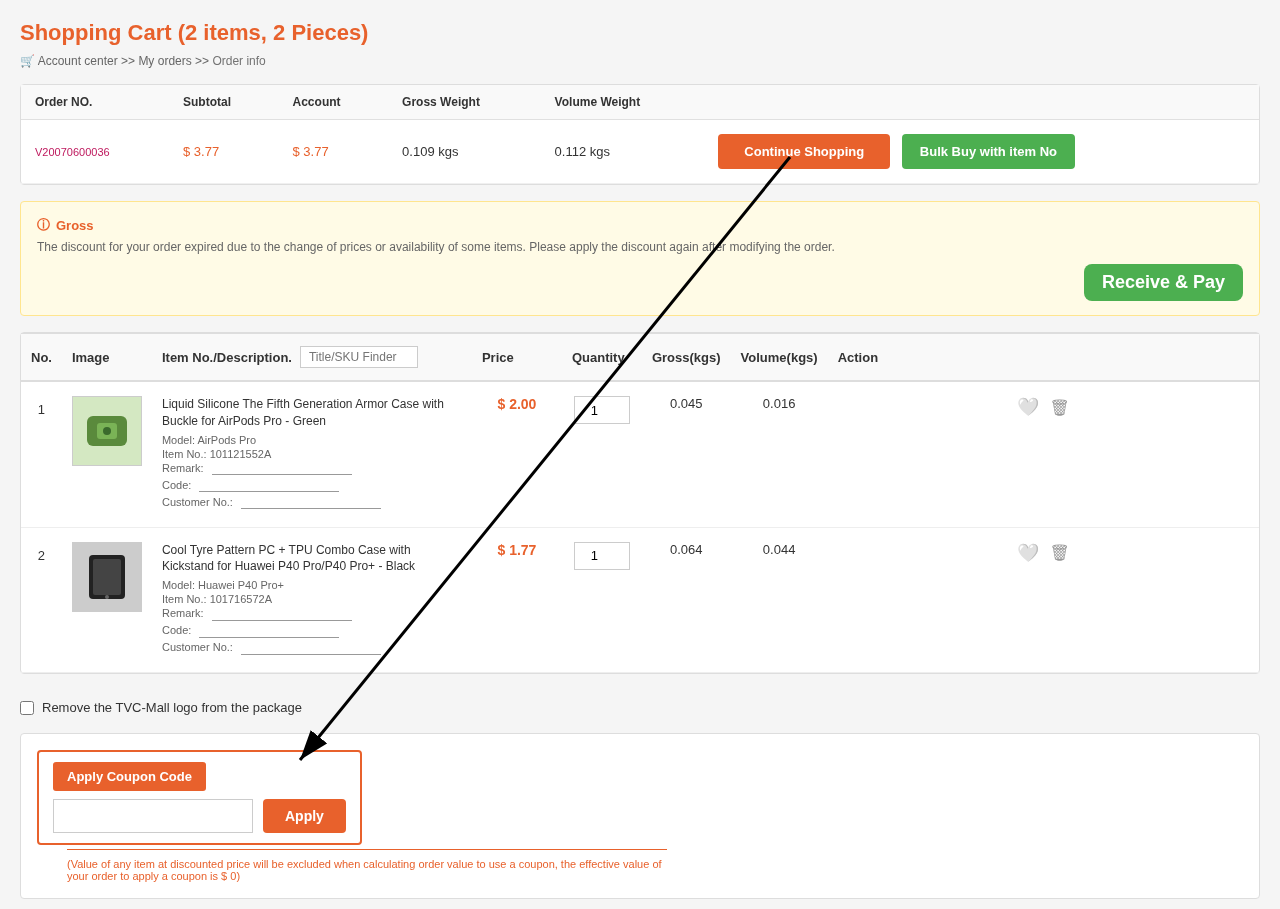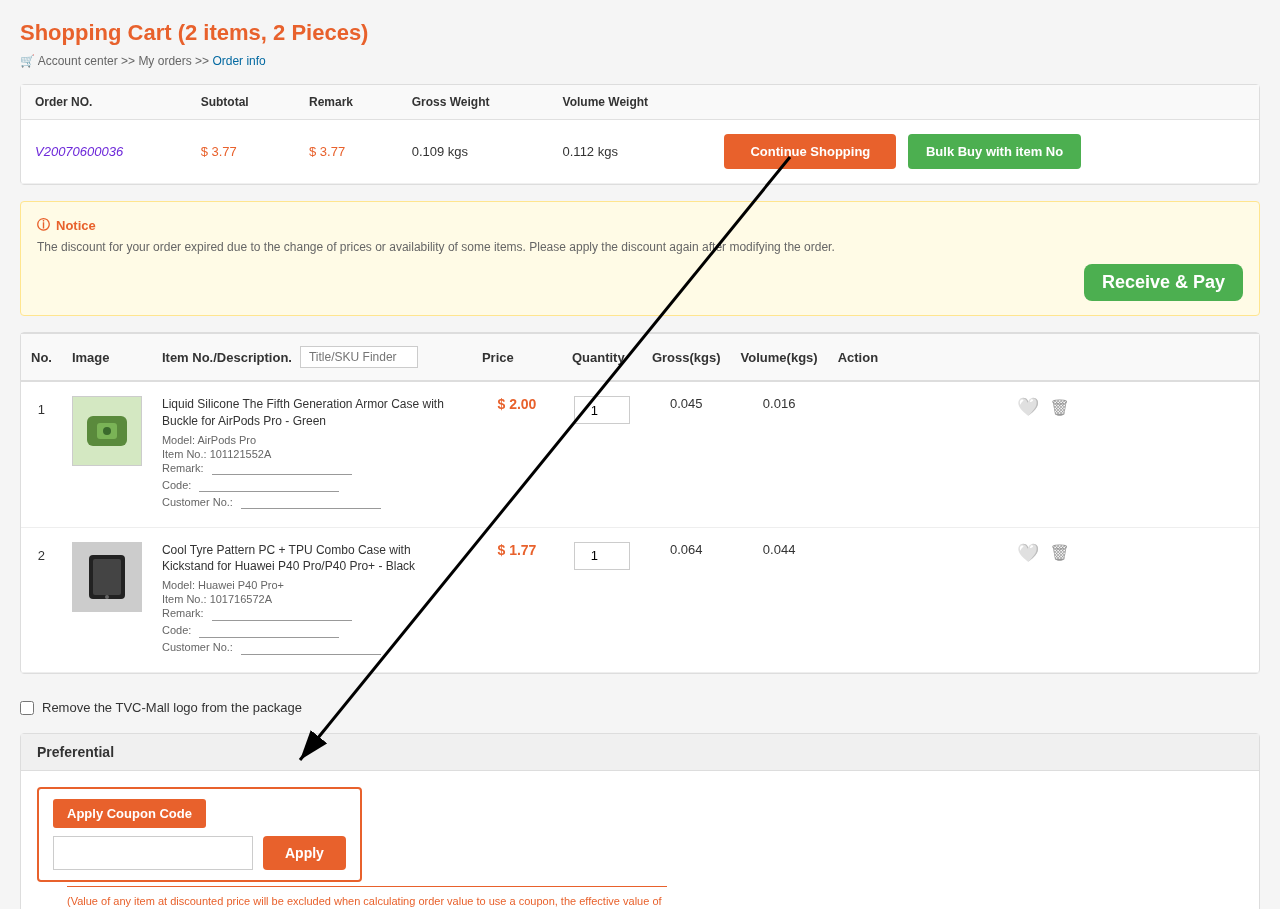--- a/index.html
+++ b/index.html
@@ -9,21 +9,21 @@
     .page-title span { color: #e8612c; }
     
     .breadcrumb { font-size: 12px; color: #666; margin-bottom: 16px; }
     .breadcrumb a { color: #666; text-decoration: none; }
     
     .main-card { background: #fff; border: 1px solid #ddd; border-radius: 4px; margin-bottom: 16px; }
     
     .order-table { width: 100%; border-collapse: collapse; }
     .order-table th { background: #f9f9f9; padding: 10px 14px; text-align: left; font-weight: bold; font-size: 12px; color: #333; border-bottom: 1px solid #e0e0e0; }
     .order-table td { padding: 14px 14px; border-bottom: 1px solid #f0f0f0; vertical-align: middle; }
-    .order-id { color: #6d28d9; font-size: 13px; font-style: italic; }
+    .order-id { color: #be185d; font-size: 11px; }
     .subtotal { color: #e8612c; }
     .amount-val { color: #e8612c; }
     
     .btn-continue { background: #e8612c; color: #fff; border: none; padding: 10px 26px; border-radius: 4px; cursor: pointer; font-size: 13px; font-weight: bold; margin-right: 8px; }
     .btn-bulk { background: #4caf50; color: #fff; border: none; padding: 10px 18px; border-radius: 4px; cursor: pointer; font-size: 13px; font-weight: bold; }
     
     .notice-box { background: #fffbe6; border: 1px solid #ffe58f; border-radius: 4px; padding: 14px 16px; margin-bottom: 16px; }
     .notice-title { color: #e8612c; font-weight: bold; margin-bottom: 6px; display: flex; align-items: center; gap: 6px; }
     .notice-text { font-size: 12px; color: #666; }
     .notice-footer { display: flex; justify-content: flex-end; margin-top: 10px; }
@@ -85,31 +85,31 @@
     <h1 class="page-title">
       <span>Shopping Cart</span>
       <span style="color:#e8612c;">(2 items, 2 Pieces)</span>
     </h1>
     <div class="breadcrumb">
       <span>🛒</span>
       <a href="#">Account center</a>
       <span>&gt;&gt;</span>
       <a href="#">My orders</a>
       <span>&gt;&gt;</span>
-      <a href="#" style="color:#0369a1;">Order info</a>
+      <a href="#" style="color:#737373;">Order info</a>
     </div>
   </div>
 
   <div class="main-card">
     <table class="order-table">
       <thead>
         <tr>
           <th>Order NO.</th>
           <th>Subtotal</th>
-          <th>Remark</th>
+          <th>Account</th>
           <th>Gross Weight</th>
           <th>Volume Weight</th>
           <th></th>
         </tr>
       </thead>
       <tbody>
         <tr>
           <td class="order-id">V20070600036</td>
           <td class="subtotal">$ 3.77</td>
           <td class="amount-val">$ 3.77</td>
@@ -120,21 +120,21 @@
             <button class="btn-bulk">Bulk Buy with item No</button>
           </td>
         </tr>
       </tbody>
     </table>
   </div>
 
   <div class="notice-box">
     <div class="notice-title">
       <span style="color:#e8612c;">ⓘ</span>
-      <span>Notice</span>
+      <span>Gross</span>
     </div>
     <div class="notice-text">The discount for your order expired due to the change of prices or availability of some items. Please apply the discount again after modifying the order.</div>
     <div class="notice-footer">
       <button class="btn-receive">Receive &amp; Pay</button>
     </div>
   </div>
 
   <div class="main-card">
     <table class="items-table">
       <thead>
@@ -246,21 +246,20 @@
       </tbody>
     </table>
   </div>
 
   <div class="remove-logo-row">
     <input type="checkbox" style="">
     <span>Remove the TVC-Mall logo from the package</span>
   </div>
 
   <div class="preferential-section">
-    <div class="preferential-header">Preferential</div>
     <div class="preferential-body">
       
       <div style="border: 2px solid #e8612c; border-radius: 4px; display: inline-block; padding: 10px 14px;">
         <div style="margin-bottom: 8px;">
           <button style="background:#e8612c;color:#fff;border:none;padding:7px 14px;border-radius:3px;font-size:13px;font-weight:bold;cursor:pointer;">Apply Coupon Code</button>
         </div>
         <div style="display:flex;align-items:center;gap:10px;">
           <input type="text" class="coupon-input" placeholder="" style="">
           <button class="btn-apply">Apply</button>
         </div>

